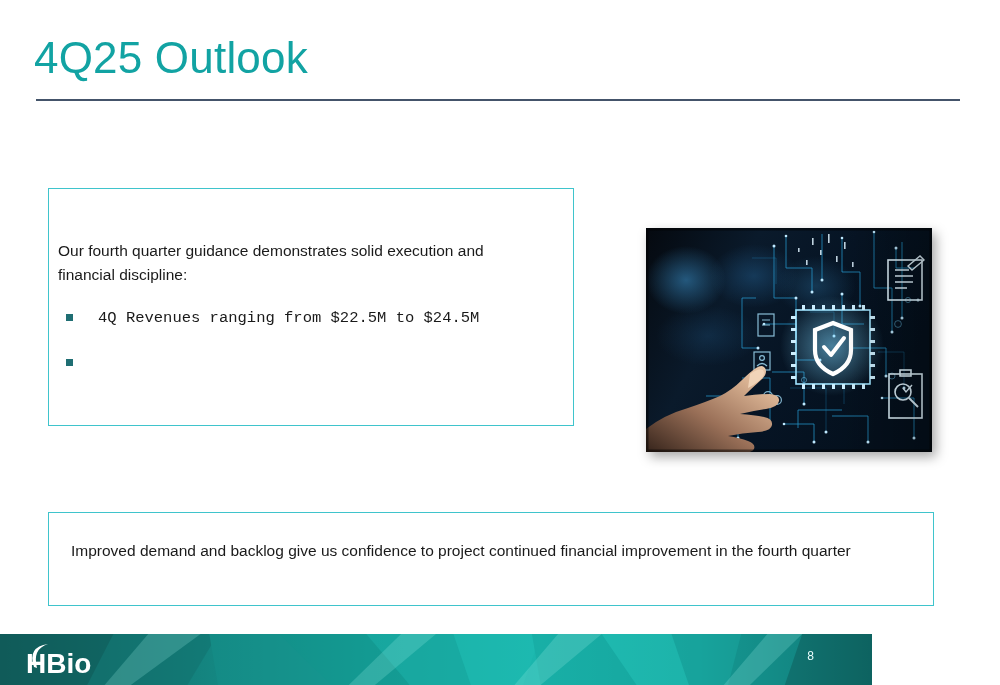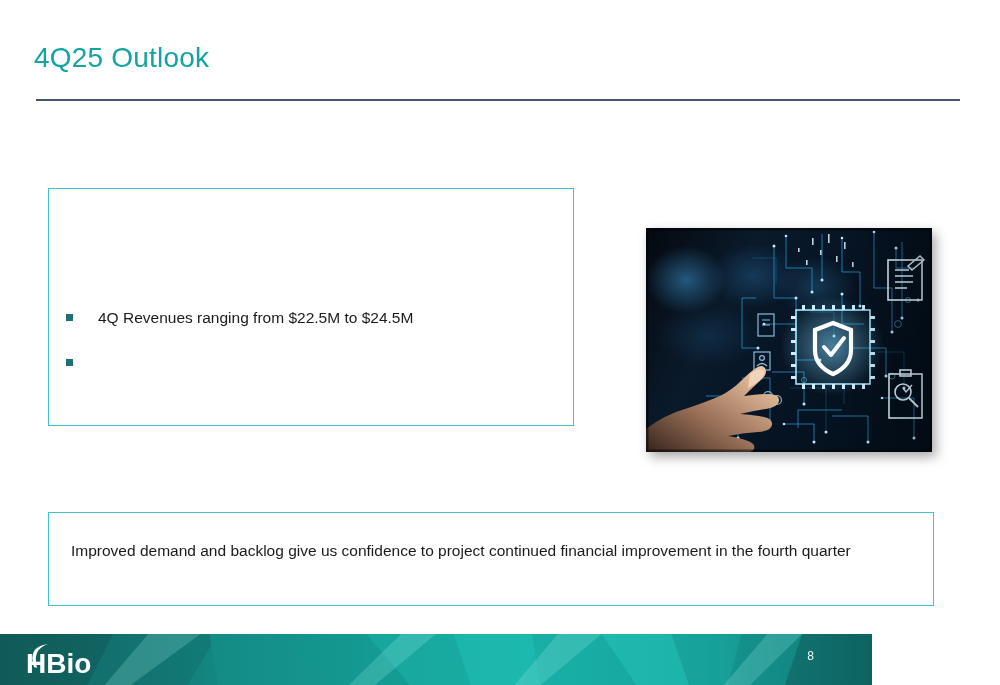--- a/index.html
+++ b/index.html
@@ -16,21 +16,21 @@
     height: 685px;
     background: #ffffff;
     overflow: hidden;
   }
 
   
   .slide-title {
     position: absolute;
     left: 34px;
     top: 37px;
-    font-size: 28px;
+    font-size: 44px;
     line-height: 42px;
     color: #12A3A3;
     letter-spacing: 0.2px;
     white-space: nowrap;
   }
   .title-rule {
     position: absolute;
     left: 36px;
     top: 99px;
     width: 924px;
@@ -56,20 +56,21 @@
     width: 480px;
     font-size: 15.5px;
     line-height: 24px;
     color: #1a1a1a;
   }
   .bullet-list {
     position: absolute;
     left: 9px;
     top: 117px;
     width: 500px;
+    font-family: Liberation Mono, monospace;
   }
   .bullet-row {
     display: flex;
     align-items: flex-start;
     margin-bottom: 21px;
   }
   .bullet-marker {
     flex: 0 0 auto;
     width: 7px;
     height: 7px;
@@ -153,20 +154,21 @@
 </style>
 </head>
 <body>
 
 <div class="slide">
 
   <div class="slide-title">4Q25 Outlook</div>
   <div class="title-rule"></div>
 
   <div class="guidance-box">
+    <div class="guidance-intro">Our fourth quarter guidance demonstrates solid execution and financial discipline:</div>
 
     <div class="bullet-list">
       <div class="bullet-row">
         <span class="bullet-marker"></span>
         <span class="bullet-text">4Q Revenues ranging from $22.5M to $24.5M</span>
       </div>
       <div class="bullet-row">
         <span class="bullet-marker"></span>
       </div>
     </div>

